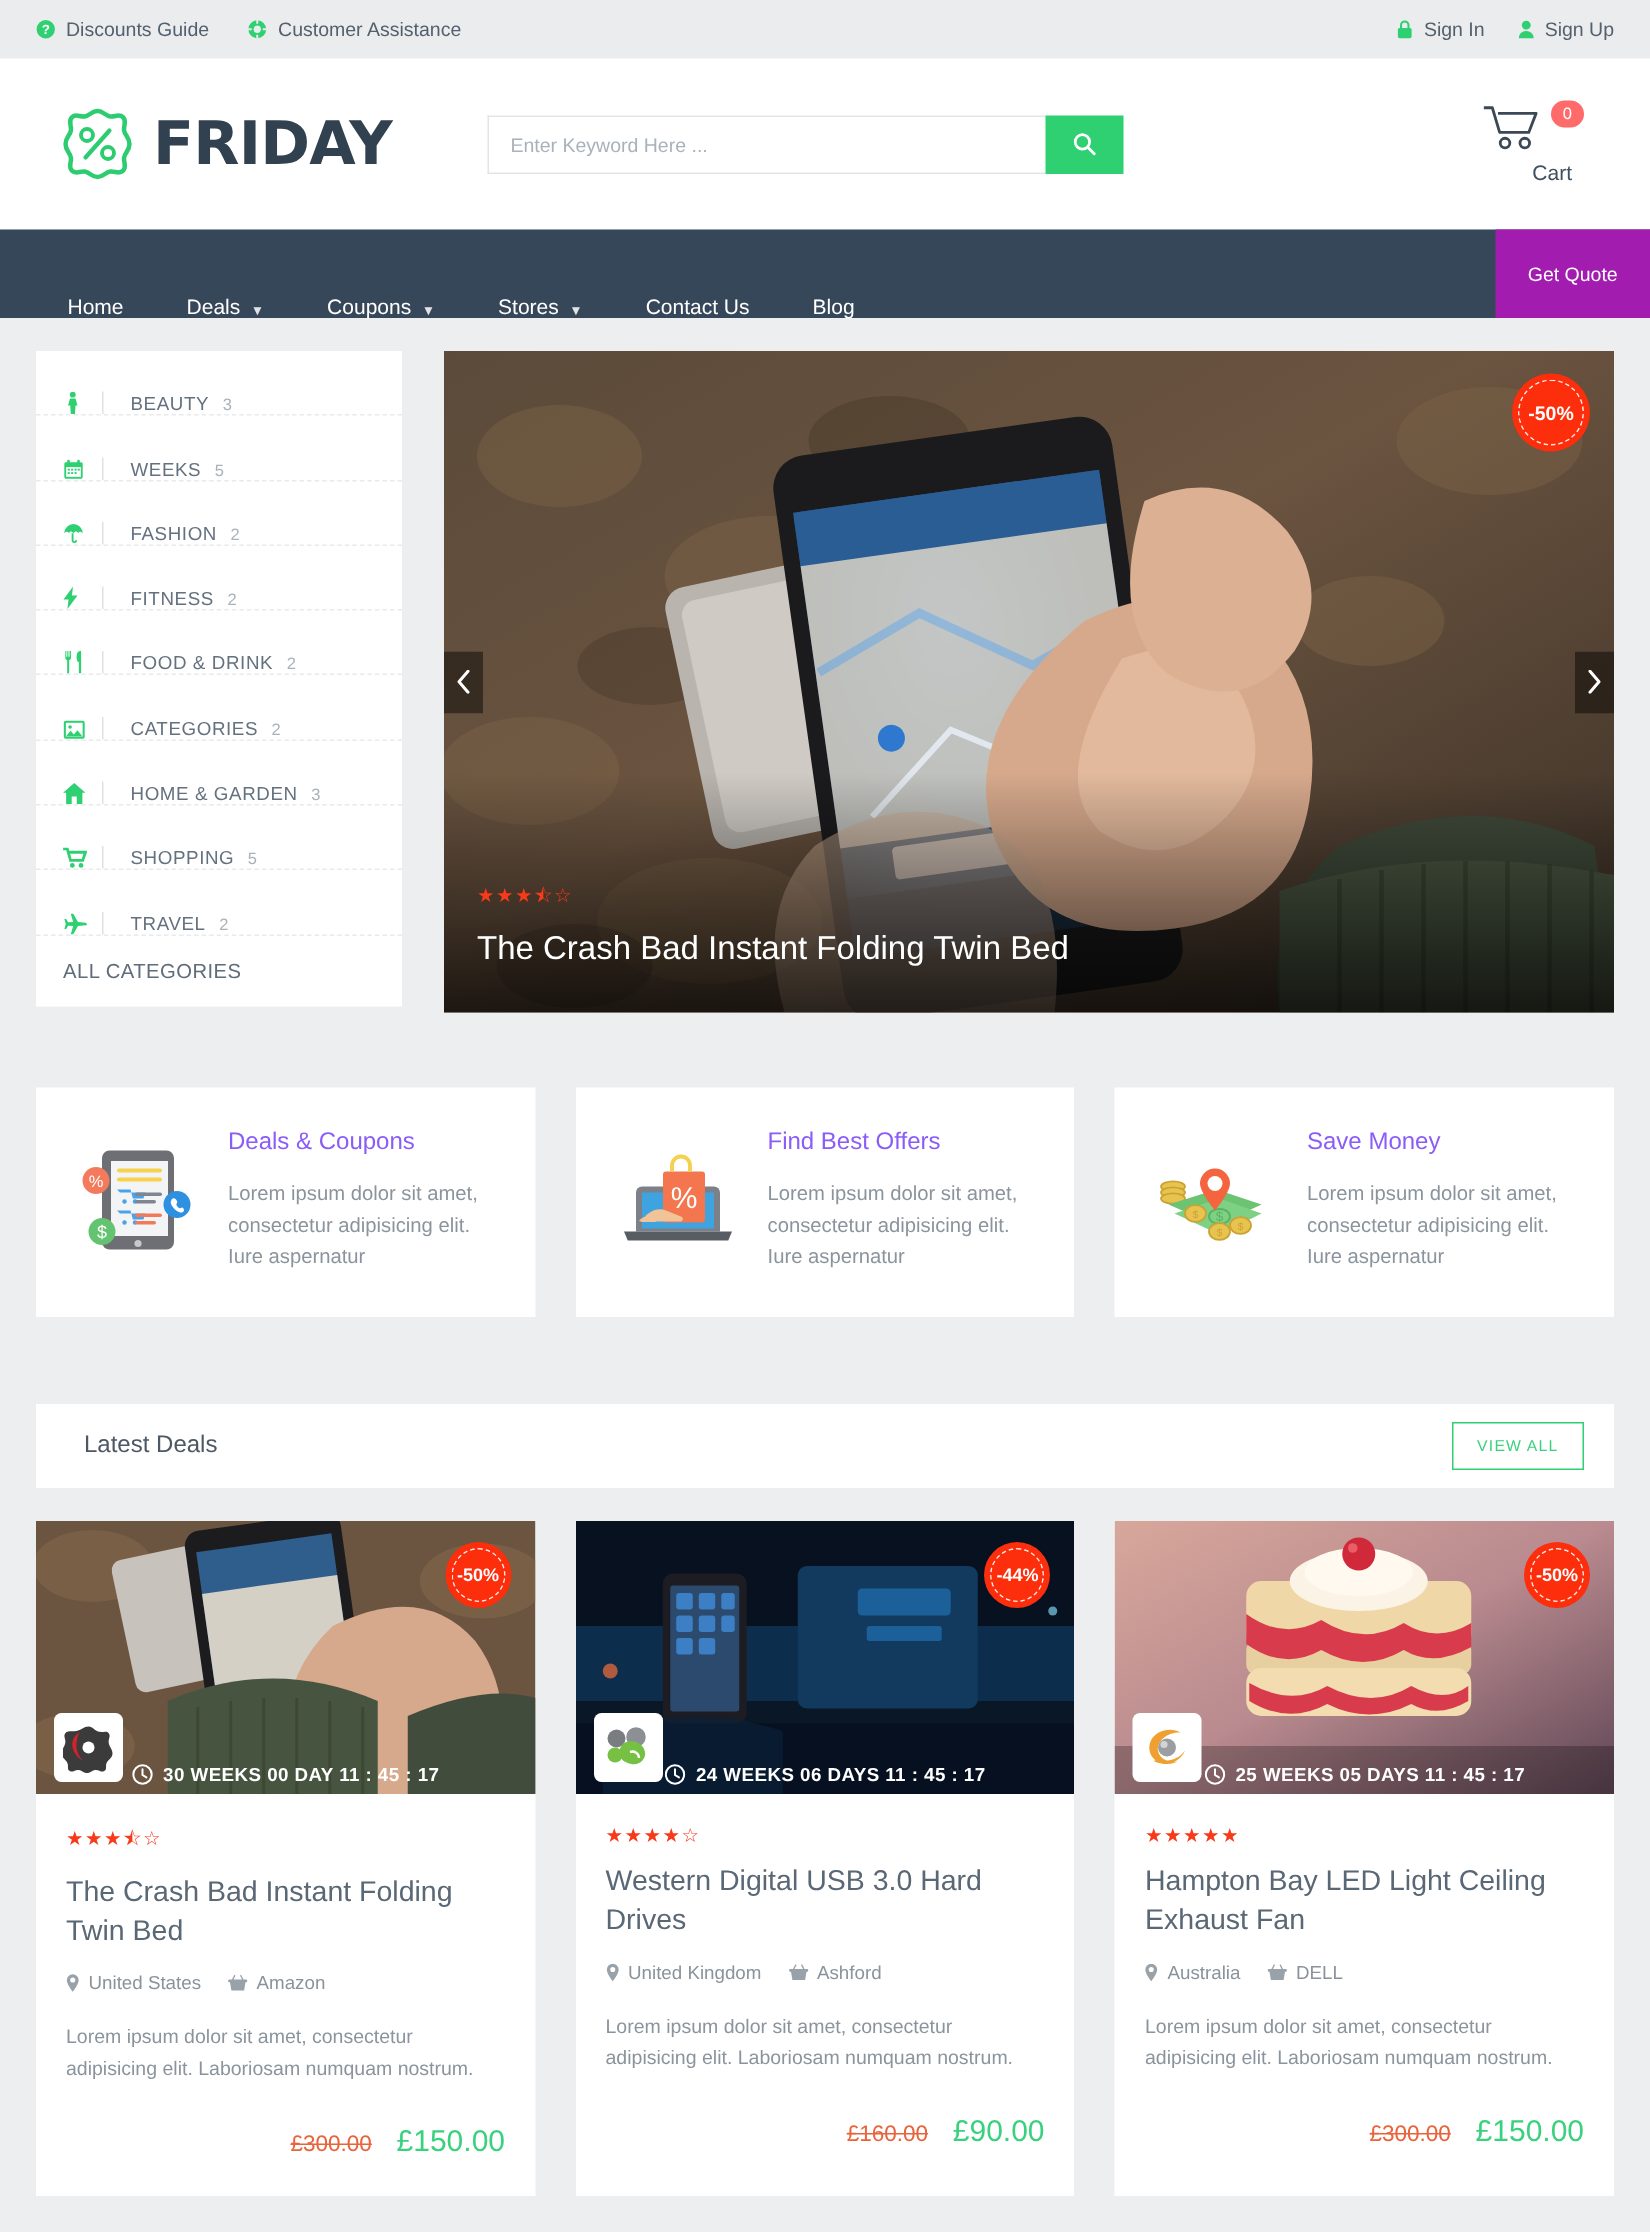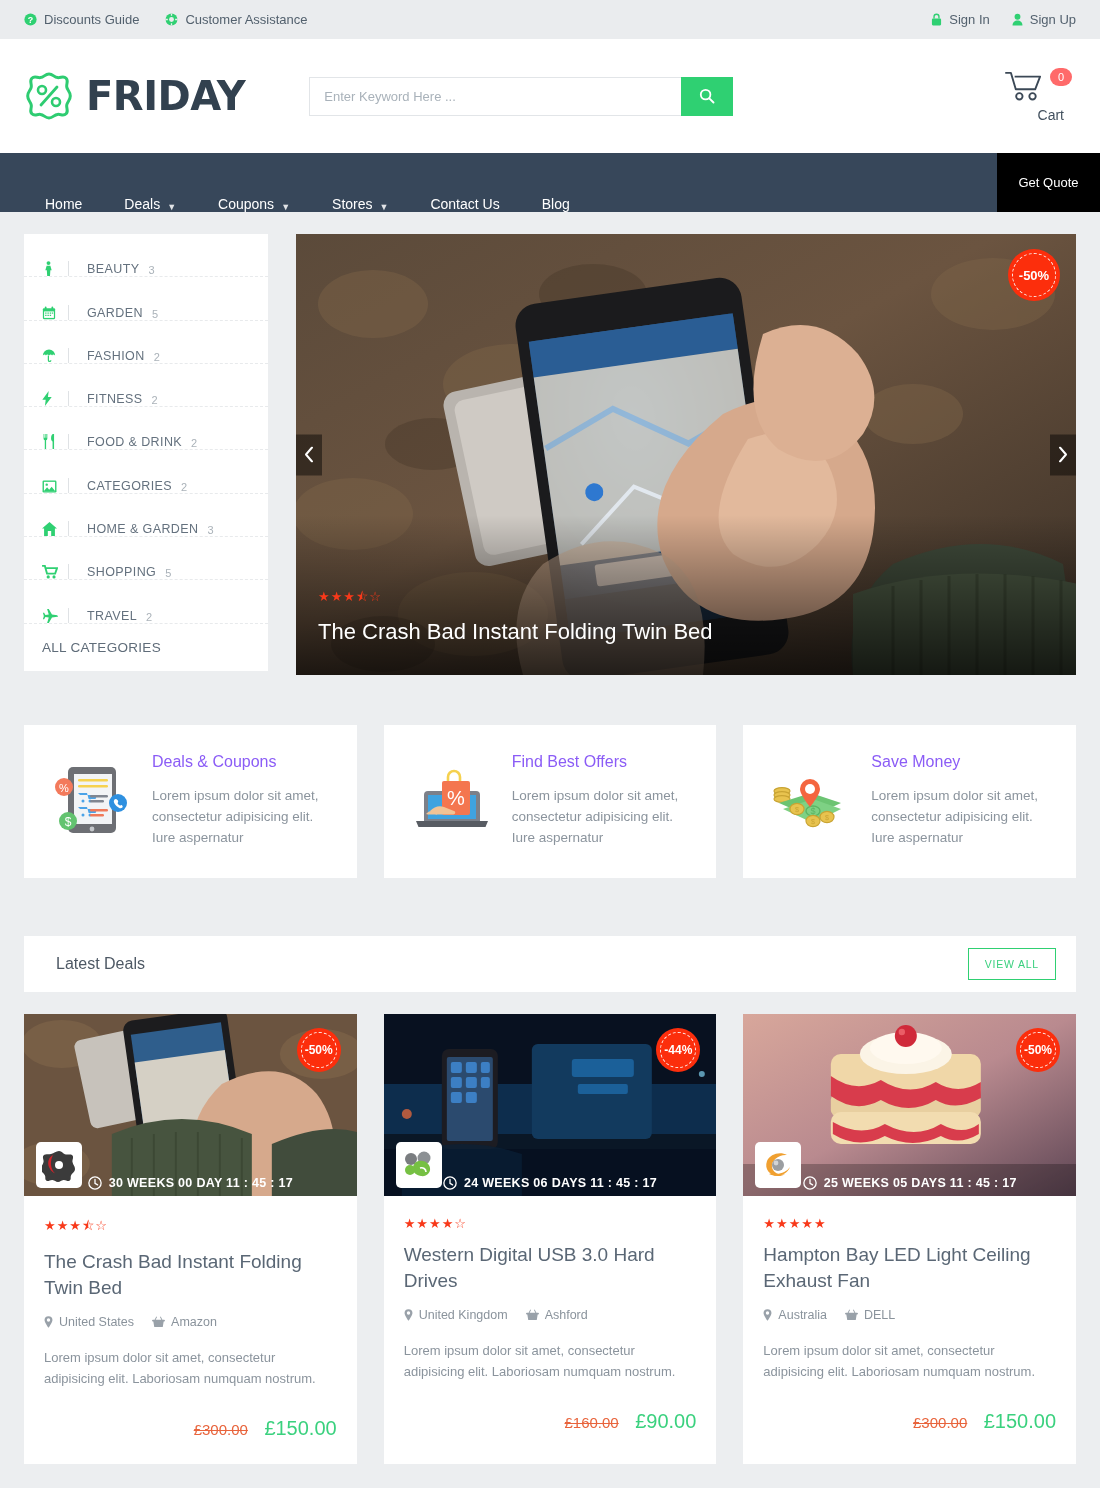--- a/index.html
+++ b/index.html
@@ -23,21 +23,21 @@
   .topbar-left { display: flex; gap: 26px; }
   .topbar-right { margin-left: auto; display: flex; gap: 22px; }
   .tb-item { display: flex; align-items: center; gap: 7px; cursor: pointer; }
   .tb-icon { color: #2fd072; display: inline-flex; align-items: center; }
   
   .header {
     background: #ffffff;
     height: 114px;
     display: flex;
     align-items: center;
-    padding: 0 24px;
+    padding: 0 40px;
   }
   .logo { display: flex; align-items: center; gap: 12px; cursor: pointer; }
   .logo-mark { width: 50px; height: 50px; }
   .logo-text {
     font-size: 40px;
     font-weight: bold;
     letter-spacing: -0.5px;
     color: #32414f;
     font-family: "DejaVu Sans", sans-serif;
   }
@@ -107,21 +107,21 @@
     padding: 0 21px;
     display: flex;
     align-items: flex-end;
     gap: 7px;
     cursor: pointer;
     height: 100%;
   }
   .caret { font-size: 9px; opacity: .85; }
   .get-quote {
     margin-left: auto;
-    background: #000000;
+    background: #a21caf;
     color: #fff;
     font-size: 13px;
     display: flex;
     align-items: center;
     justify-content: center;
     width: 103px;
     cursor: pointer;
   }
   
   .wrap { padding: 22px 24px 0 24px; }
@@ -447,21 +447,21 @@
                 <rect x="6.2" y="7.4" width="1.6" height="1.4"></rect>
                 <rect x="8.8" y="7.4" width="1.6" height="1.4"></rect>
                 <rect x="11.2" y="7.4" width="1.6" height="1.4"></rect>
                 <rect x="3.6" y="10" width="1.6" height="1.4"></rect>
                 <rect x="6.2" y="10" width="1.6" height="1.4"></rect>
                 <rect x="8.8" y="10" width="1.6" height="1.4"></rect>
               </g>
             </svg>
         </span>
           <span class="cat-sep"></span>
-        <span class="cat-name">GARDEN</span>
+        <span class="cat-name">WEEKS</span>
         <span class="cat-count">5</span>
       </div>
       <div class="cat">
         <span class="cat-icon">
           <svg width="14" height="15" viewBox="0 0 16 16">
               <path d="M1 8a7 7 0 0 1 14 0c-1.6-1.4-2.8-1.4-3.5 0-.7-1.4-2-2-3.5 0-1.5-2-2.8-1.4-3.5 0C3.8 6.6 2.6 6.6 1 8z" fill="#2fd072"></path>
               <path d="M7.3 8v5.4a1.4 1.4 0 1 0 2.8 0" stroke="#2fd072" stroke-width="1.4" fill="none"></path>
             </svg>
         </span>
           <span class="cat-sep"></span>

